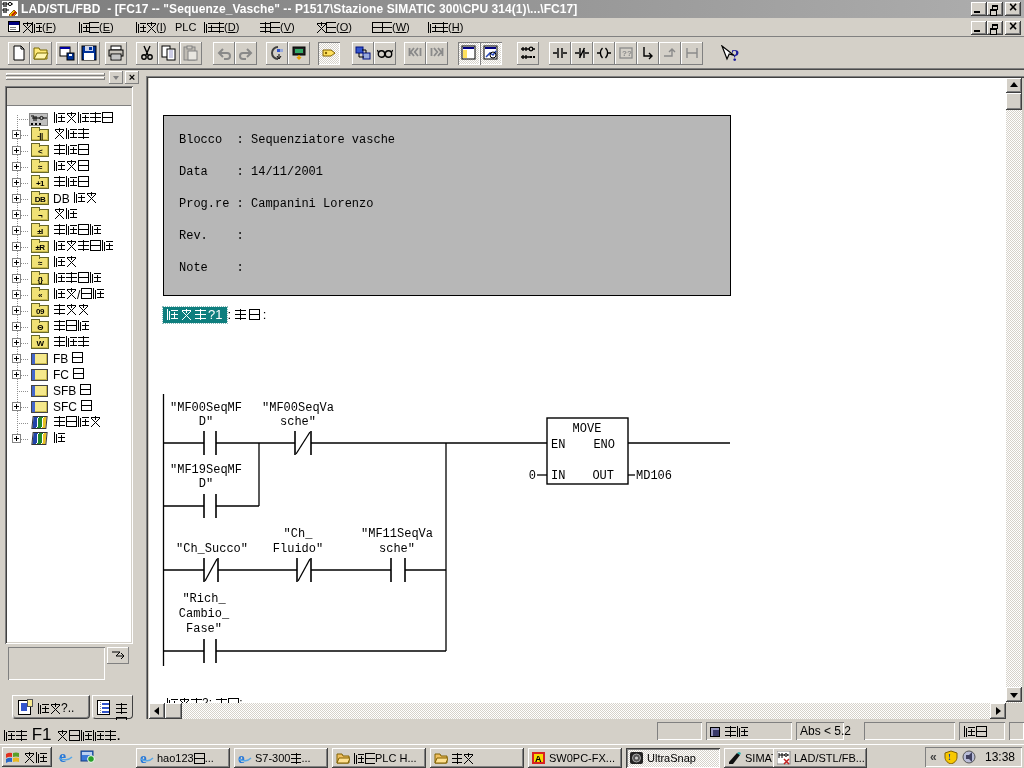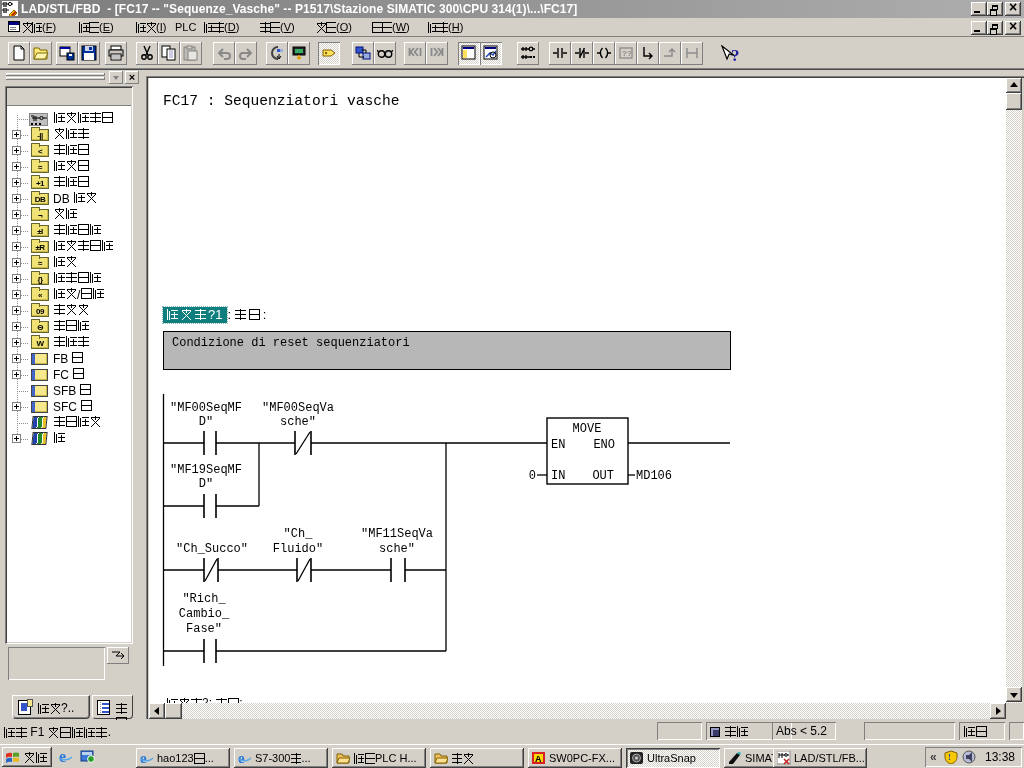--- a/index.html
+++ b/index.html
@@ -450,26 +450,29 @@
         <span class="abs dots" style="left:2px;top:1px;width:1px;height:11px"></span>
         <span class="abs" style="left:4px;top:2px;width:7px;height:2px;background:#3355cc"></span>
         <span class="abs" style="left:4px;top:6px;width:7px;height:2px;background:#3355cc"></span>
         <span class="abs" style="left:4px;top:10px;width:7px;height:2px;background:#3355cc"></span>
       </span>
    <span style="position:absolute;left:22px;top:5px;font-size:12px"><i class="z zb"></i><i class="z za"></i></span>
  </div>
 
  <div class="abs" id="ed" style="left:146px;top:6px;width:878px;height:643px;background:#d4d0c8;box-shadow:inset 1px 1px 0 #808080,inset 2px 2px 0 #404040">
   <div class="abs" id="edw" style="left:3px;top:2px;width:857px;height:625px;background:#fff;overflow:hidden;font-family:'Liberation Mono',monospace;font-size:12px">
-   <div class="abs" style="left:14px;top:15px;white-space:pre;font-size:14.6px">FC17 : Sequenziatori vasche</div>
+   <div class="abs" style="left:14px;top:37px;width:568px;height:181px;background:#b7b7b7;border:1px solid #000">
+     <div class="abs" style="left:15px;top:17px;white-space:pre">Blocco  : Sequenziatore vasche</div>
+     <div class="abs" style="left:15px;top:49px;white-space:pre">Data    : 14/11/2001</div>
+     <div class="abs" style="left:15px;top:81px;white-space:pre">Prog.re : Campanini Lorenzo</div>
+     <div class="abs" style="left:15px;top:113px;white-space:pre">Rev.    :</div>
+     <div class="abs" style="left:15px;top:145px;white-space:pre">Note    :</div>
+   </div>
    <div class="abs" style="left:14px;top:229px;height:16px;font-family:'Liberation Sans';font-size:13px">
      <span style="display:inline-block;background:#0e7e7e;color:#fff;height:16px;line-height:16px;padding:0 5px 0 3px;outline:1px dotted #8ab8b8"><i class="z zc" style="width:13px;height:13px"></i><i class="z zd" style="width:13px;height:13px"></i><i class="z zb" style="width:13px;height:13px"></i>?1</span><span style="line-height:16px">: <i class="z zb" style="width:13px;height:13px"></i><i class="z za" style="width:13px;height:13px"></i>:</span>
-   </div>
-   <div class="abs" style="left:14px;top:253px;width:568px;height:39px;background:#b7b7b7;border:1px solid #000">
-     <div class="abs" style="left:8px;top:4px;white-space:pre">Condizione di reset sequenziatori</div>
    </div>
    <svg class="abs" style="left:0;top:312px" width="857" height="313" fill="none" stroke="#000" stroke-width="1.3" font-family="Liberation Mono" font-size="12px">
      <line x1="14.5" y1="4" x2="14.5" y2="276"></line>
 
      <line x1="14" y1="53" x2="55" y2="53"></line>
           <line x1="67" y1="53" x2="146" y2="53"></line>
           <line x1="162" y1="53" x2="398" y2="53"></line>
      <line x1="55" y1="41" x2="55" y2="65" stroke-width="1.6"></line>
           <line x1="67" y1="41" x2="67" y2="65" stroke-width="1.6"></line>
      <line x1="146" y1="41" x2="146" y2="65" stroke-width="1.6"></line>
@@ -550,24 +553,24 @@
     <div class="abs rz2" style="left:16px;top:0;width:17px;height:16px;background:#d4d0c8"></div>
     <div class="abs sbb" style="left:841px;top:0;height:16px"><svg width="16" height="16">
             <path d="M6 4l5 4-5 4z" fill="#000"></path>
           </svg></div>
   </div>
   <div class="abs" style="left:860px;top:627px;width:16px;height:16px;background:#d4d0c8"></div>
  </div>
 </div>
 
 <div class="abs" id="statusbar" style="left:0;top:720px;width:1024px;height:24px;background:#d4d0c8;">
- <div class="abs" style="left:3px;top:5px;font-size:12px"><i class="z zc"></i><i class="z zb"></i> F1 <i class="z zd"></i><i class="z za"></i><i class="z zc"></i><i class="z zc"></i><i class="z zb"></i>.</div>
+ <div class="abs" style="left:3px;top:5px;font-size:17px"><i class="z zc"></i><i class="z zb"></i> F1 <i class="z zd"></i><i class="z za"></i><i class="z zc"></i><i class="z zc"></i><i class="z zb"></i>.</div>
  <div class="panel" style="left:657px;width:45px"></div>
  <div class="panel" style="left:706px;width:86px"><span style="display:inline-block;width:10px;height:10px;background:#3a3a6a;border:1px solid #000;vertical-align:-2px;margin-right:4px;box-shadow:inset 2px 2px 0 #9a9ac0"></span><i class="z zb"></i><i class="z zc"></i></div>
- <div class="panel" style="left:772px;width:64px">Abs &lt; 5.2</div>
+ <div class="panel" style="left:796px;width:48px">Abs &lt; 5.2</div>
  <div class="panel" style="left:864px;width:91px"></div>
  <div class="panel" style="left:959px;width:46px"><i class="z zc"></i><i class="z za"></i></div>
  <div class="panel" style="left:1009px;width:15px"></div>
 </div>
 
 <div class="abs" id="taskbar" style="left:0;top:744px;width:1024px;height:24px;background:#d4d0c8;border-top:1px solid #fff">
  <div class="abs" style="left:2px;top:2px;width:50px;height:20px;background:#d4d0c8;box-shadow:inset -1px -1px 0 #404040,inset 1px 1px 0 #fff,inset -2px -2px 0 #808080;line-height:20px;font-weight:bold;font-size:12px;padding-left:3px">
    <span class="tic" style="width:15px"><svg width="15" height="14">
           <path d="M1 4q3-2 6-1l0 4q-3-1-6 1z" fill="#e03020"></path>
           <path d="M8 3q3-1 6 0l0 4q-3-1-6 0z" fill="#58a028"></path>

